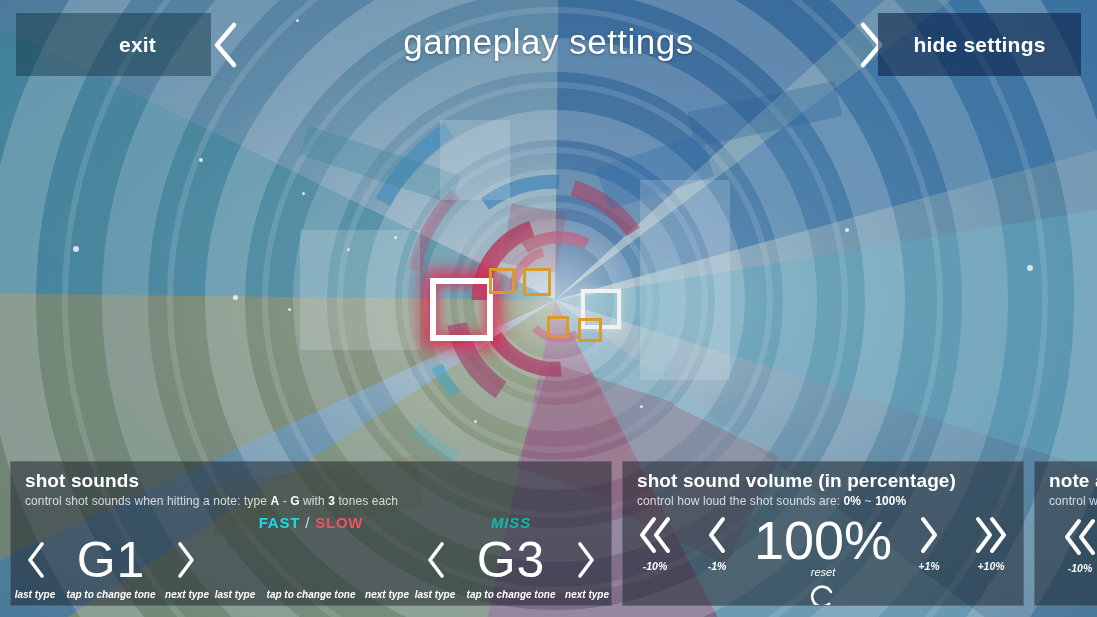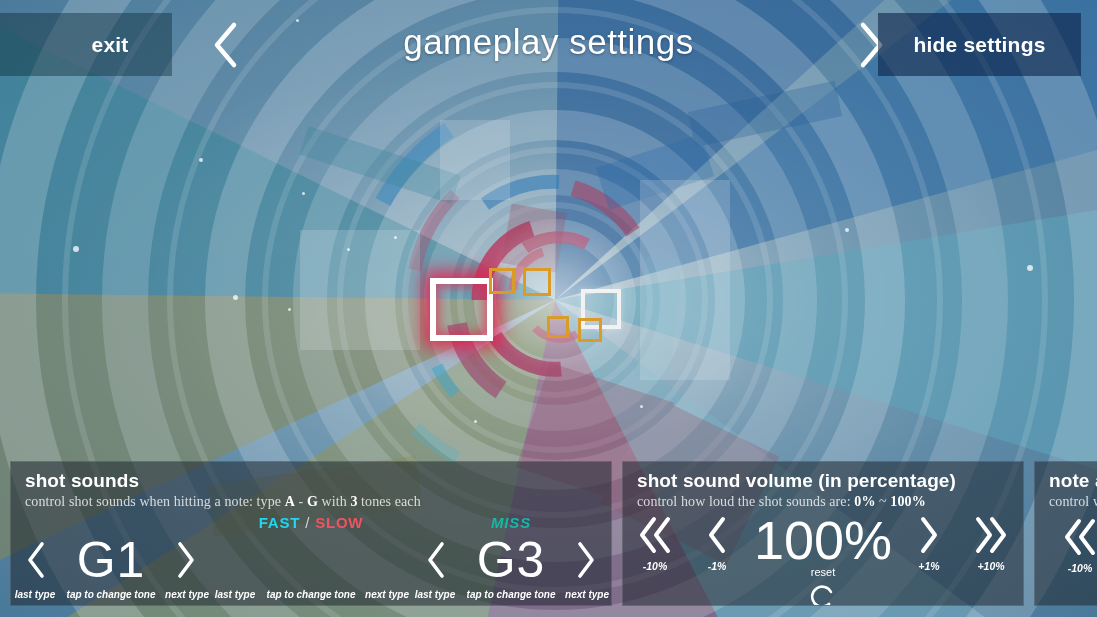--- a/index.html
+++ b/index.html
@@ -24,21 +24,21 @@
   .note.amber { border-width:3px; border-color:#d99c28; }
 
   
   #topbar { position:absolute; left:0; top:0; width:1097px; height:90px; }
   .topbtn {
     position:absolute; top:13px; height:63px;
     display:flex; align-items:center; justify-content:center;
     color:#fff; font-size:21px; font-weight:700; letter-spacing:.2px;
     cursor:pointer; user-select:none;
   }
-  #btn-exit { left:0; width:172px; background:rgba(10,40,52,.42);padding-left:48px; }
+  #btn-exit { left:16px; width:195px; background:rgba(10,40,52,.42);padding-left:48px; }
   #btn-hide { right:16px; width:203px; background:rgba(4,26,64,.55); }
 
   .navchev { position:absolute; top:20px; width:42px; height:50px; cursor:pointer; }
   #chev-prev { left:205px; }
   #chev-next { right:205px; }
 
   #page-title {
     position:absolute; left:0; right:0; top:22px; text-align:center;
     color:#fff; font-size:35px; font-weight:400; letter-spacing:.5px;
     text-shadow:0 1px 3px rgba(0,0,0,.35);
@@ -55,22 +55,22 @@
   }
   #panel-shot-sounds { left:10px; width:602px; }
   #panel-volume      { left:622px; width:402px; }
   #panel-note-ap     { left:1034px; width:200px; }
 
   .p-title {
     color:#fff; font-size:19px; font-weight:700; letter-spacing:.1px;
     padding:8px 0 0 14px; white-space:nowrap;
   }
   .p-sub {
-    color:rgba(255,255,255,.78); font-size:14px; letter-spacing:.1px;
-    padding:2px 0 0 14px; white-space:nowrap;font-family:Liberation Serif, serif;
+    color:rgba(255,255,255,.78); font-size:12px; letter-spacing:.1px;
+    padding:2px 0 0 14px; white-space:nowrap;
   }
   .p-sub b { font-weight:700; color:#fff; }
 
   
   .tone-row { position:absolute; top:52px; left:0; width:100%; height:92px; display:flex; }
   .tone-group { position:relative; flex:1 1 0; height:92px; }
 
   .tone-head {
     position:absolute; top:0; left:0; right:0; text-align:center;
     font-size:15px; font-weight:700; letter-spacing:.8px; color:#fff;
@@ -103,21 +103,21 @@
              align-items:flex-start; justify-content:center; gap:0; }
   .vol-cell { position:relative; display:flex; flex-direction:column; align-items:center; }
   .vol-cell.step { width:62px; }
   .vol-cell.big  { width:150px; }
   .vchev { height:46px; cursor:pointer; display:flex; align-items:center; justify-content:center; }
   .vlabel { font-size:10.5px; font-style:italic; font-weight:700; color:#fff; margin-top:2px; }
   .vol-value {
     color:#fff; font-size:54px; font-weight:300; line-height:56px; letter-spacing:0;
     cursor:pointer; user-select:none;
   }
-  .reset-label { font-size:11px; color:#fff; margin-top:-2px; }
+  .reset-label { font-size:11px; font-style:italic; color:#fff; margin-top:-2px; }
   .reset-icon { margin-top:1px; cursor:pointer; }
 
   
   .na-row { position:absolute; top:52px; left:0; width:100%; display:flex; }
   .na-cell { width:62px; display:flex; flex-direction:column; align-items:center; margin-left:14px; }
 </style>
 </head>
 <body>
 
 <div id="stage">

